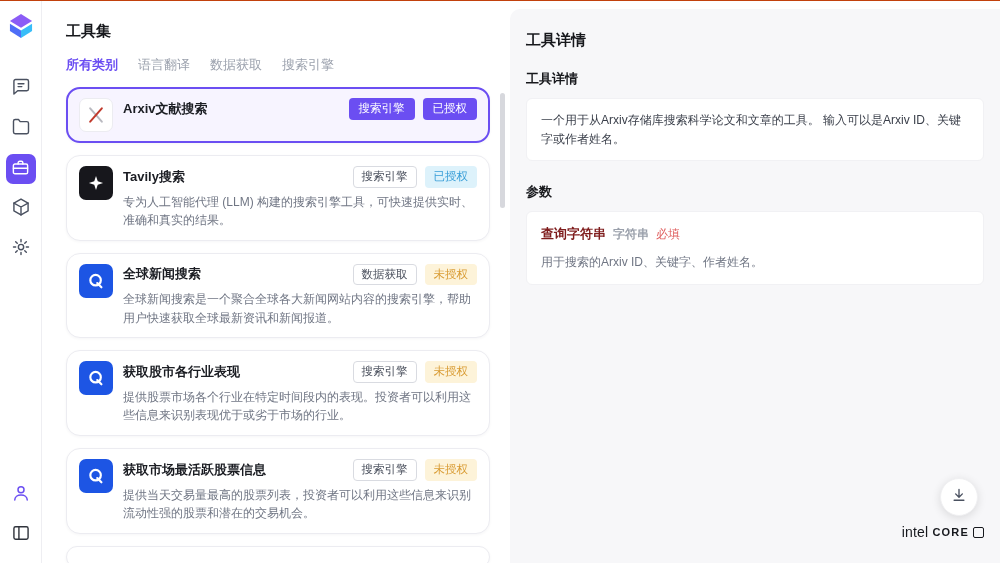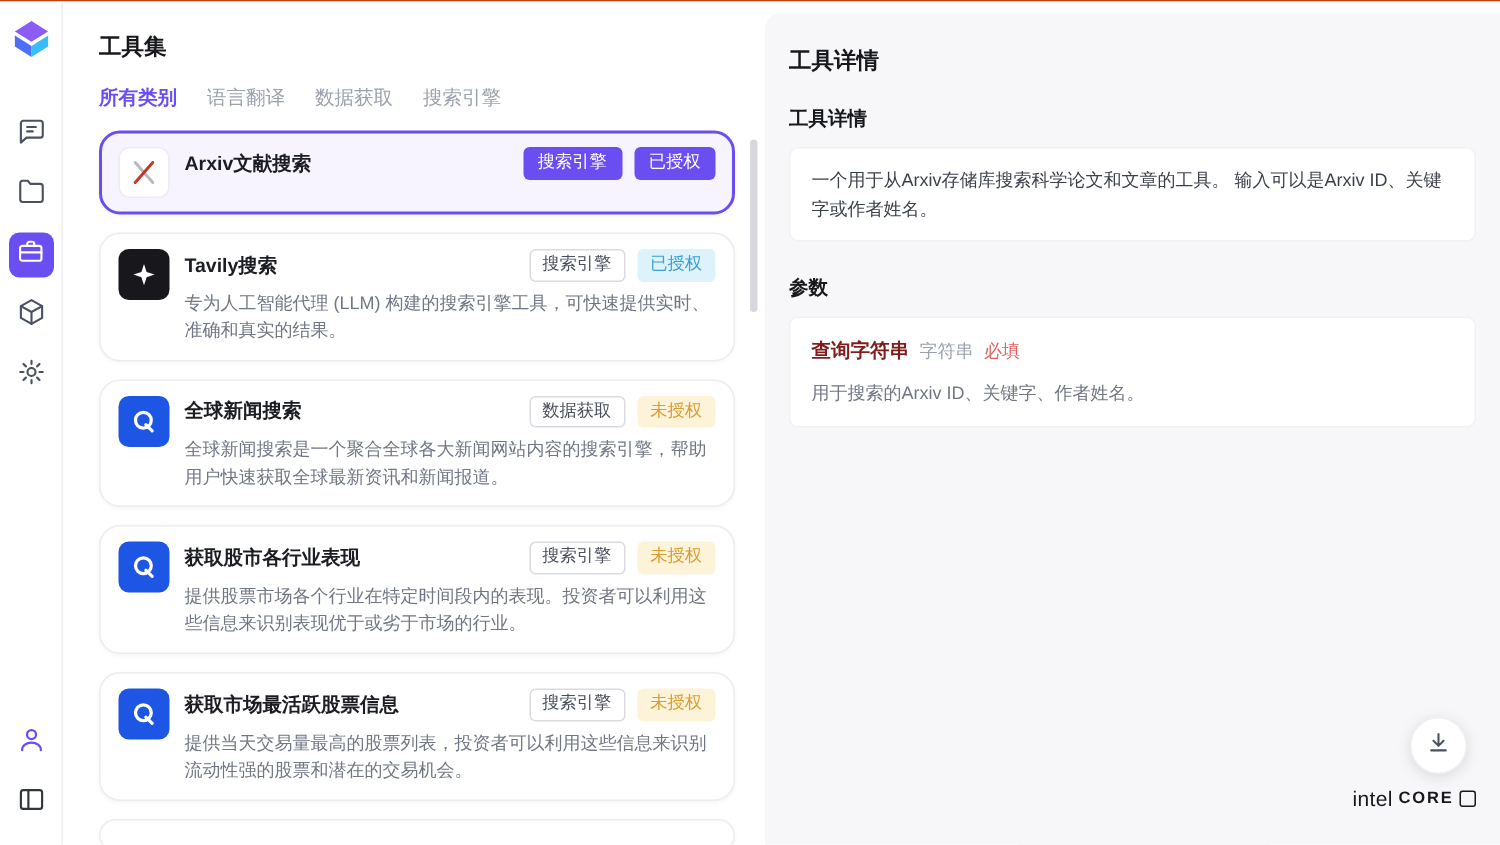--- a/index.html
+++ b/index.html
@@ -72,21 +72,21 @@
   }
   .detail-title { font-size:15px; font-weight:700; margin:0 0 20px; color:#17181c; }
   .section-title { font-size:13px; font-weight:700; margin:0 0 10px; color:#17181c; }
   .detail-card {
     background:#fff; border:1px solid #f1f1f4; border-radius:6px;
     padding:12px 14px; font-size:12px; color:#3a3f4a; line-height:1.55;
     margin-bottom:22px;
   }
   .param-head { display:flex; align-items:baseline; gap:7px; }
   .param-name { font-size:13px; font-weight:700; color:#7f1d1d; }
-  .param-type { font-size:12px; color:#9aa0ab; }
+  .param-type { font-size:12px; color:#9aa0ab;font-weight:bold; }
   .param-required { font-size:12px; color:#e06161; }
   .param-desc { margin-top:9px; color:#707684; font-size:12px; }
 
   .fab {
     position:absolute; right:22px; bottom:48px; width:38px; height:38px;
     border-radius:50%; background:#fff; border:1px solid #f0f0f2;
     box-shadow:0 2px 10px rgba(0,0,0,.12);
     display:flex; align-items:center; justify-content:center; cursor:pointer;
   }
   .intel-logo { position:absolute; right:16px; bottom:24px; display:flex; align-items:center; gap:4px; color:#16181d; }

